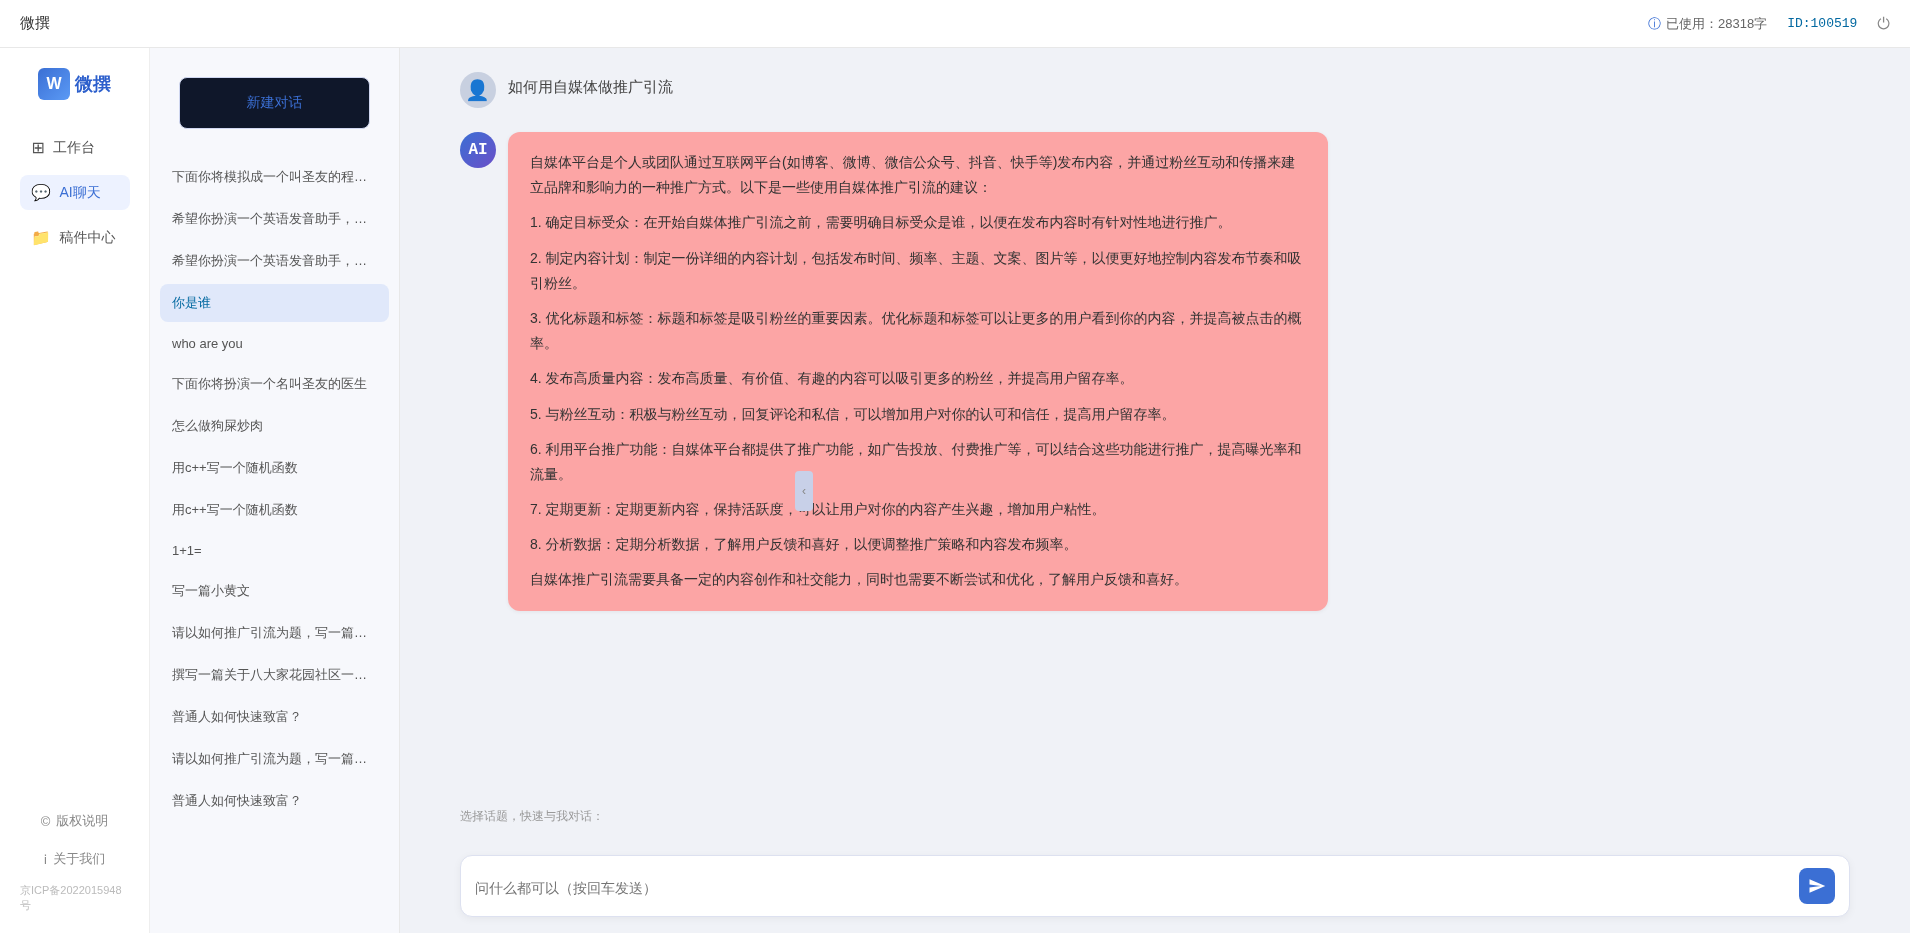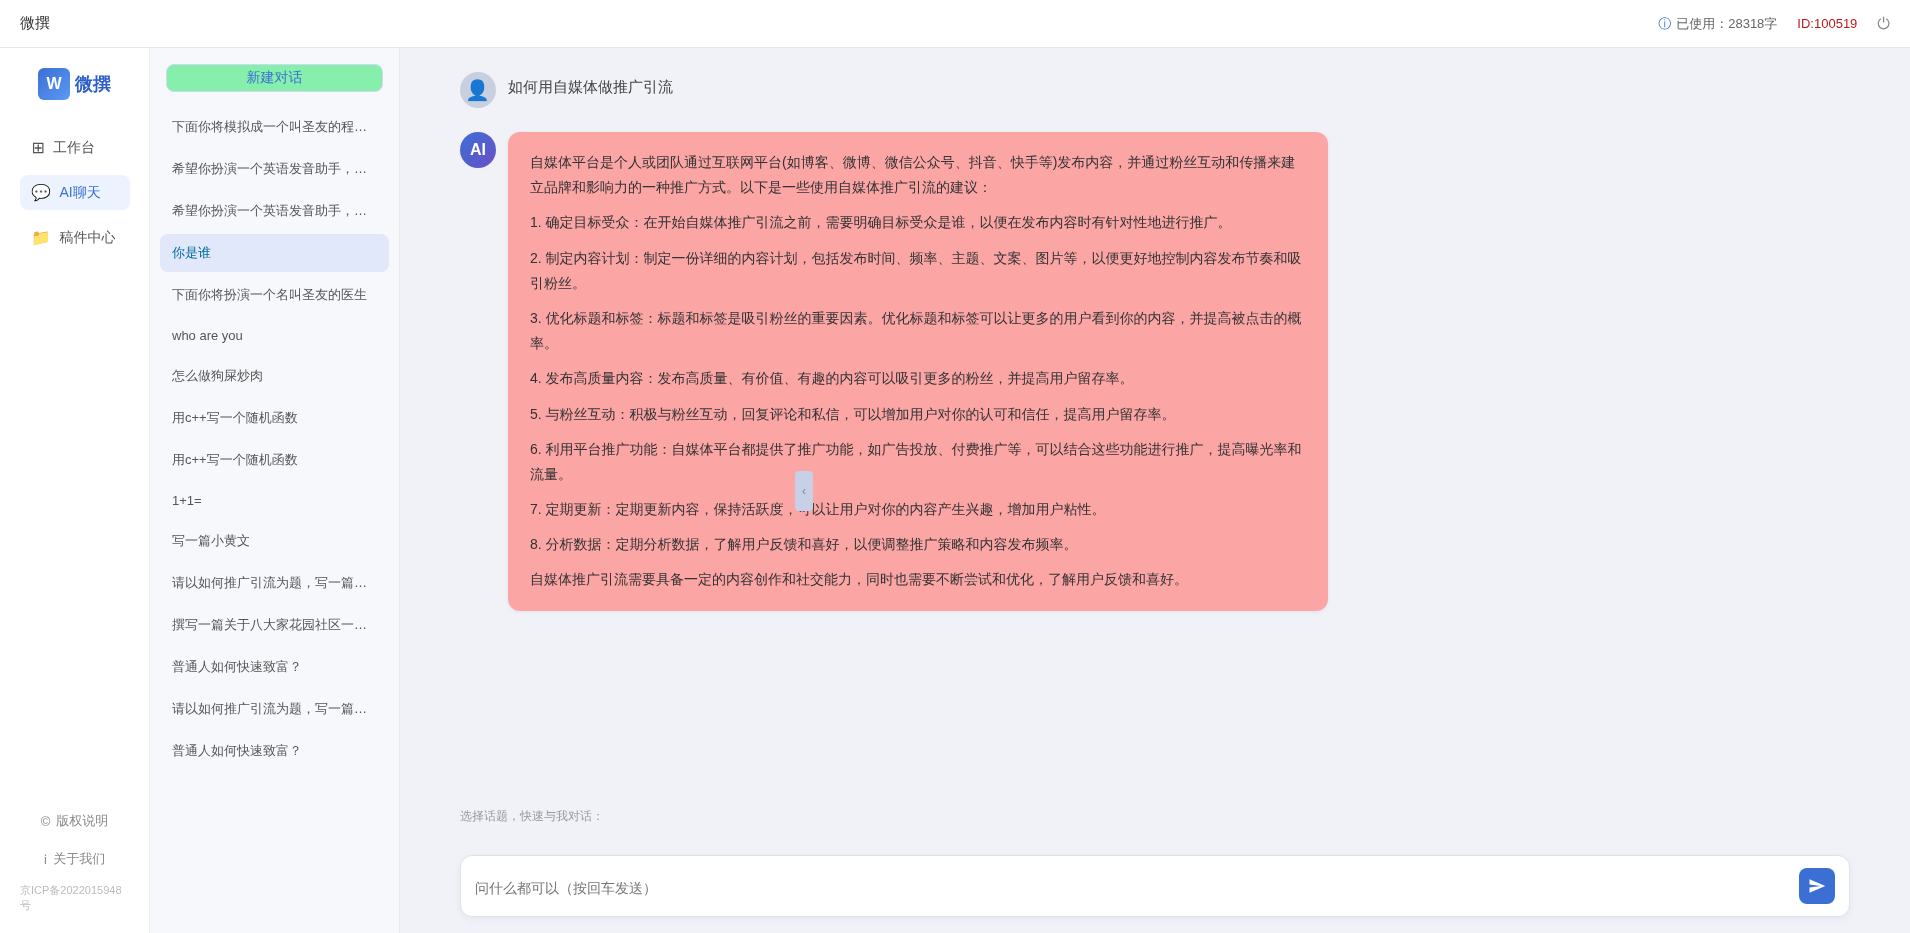--- a/index.html
+++ b/index.html
@@ -3,56 +3,56 @@
   <meta charset="utf-8">
   <style>
     * { margin: 0; padding: 0; box-sizing: border-box; }
     body { font-family: -apple-system, BlinkMacSystemFont, "PingFang SC", "Microsoft YaHei", sans-serif; background: #f0f2f7; display: flex; flex-direction: column; height: 100vh; overflow: hidden; font-size: 14px; color: #333; }
 
     
     .topbar { height: 48px; background: #fff; display: flex; align-items: center; justify-content: space-between; padding: 0 20px; border-bottom: 1px solid #e8e8e8; flex-shrink: 0; }
     .topbar-title { font-size: 15px; color: #333; font-weight: 500; }
     .topbar-right { display: flex; align-items: center; gap: 20px; font-size: 13px; color: #666; }
     .topbar-right .usage { display: flex; align-items: center; gap: 5px; }
-    .topbar-right .id-badge { color: #b91c1c; }
+    .topbar-right .id-badge { color: #0369a1; font-family: Liberation Mono, monospace; }
     .topbar-right .power-icon { cursor: pointer; color: #888; font-size: 16px; }
 
     
     .main-layout { display: flex; flex: 1; overflow: hidden; }
 
     
     .left-sidebar { width: 150px; background: #fff; display: flex; flex-direction: column; align-items: center; padding: 20px 0; border-right: 1px solid #eee; flex-shrink: 0; gap: 10px; }
     .logo-area { display: flex; align-items: center; gap: 5px; margin-bottom: 20px; }
     .logo-w { width: 32px; height: 32px; background: linear-gradient(135deg, #3b6fd4, #5b9af5); border-radius: 6px; display: flex; align-items: center; justify-content: center; color: #fff; font-weight: bold; font-size: 16px; }
     .logo-text { font-size: 18px; font-weight: bold; color: #2c5fcc; }
     .nav-item { width: 110px; display: flex; align-items: center; gap: 8px; padding: 8px 12px; border-radius: 8px; cursor: pointer; font-size: 14px; color: #555; }
     .nav-item.active { background: #edf2ff; color: #3b6fd4; }
     .nav-icon { font-size: 16px; }
     .sidebar-footer { margin-top: auto; display: flex; flex-direction: column; align-items: center; gap: 10px; width: 100%; padding: 0 20px; }
     .footer-item { display: flex; align-items: center; gap: 6px; font-size: 13px; color: #888; cursor: pointer; padding: 5px 0; }
     .icp-text { font-size: 11px; color: #bbb; }
 
     
     .conv-panel { width: 250px; background: #f7f8fc; border-right: 1px solid #e8e8e8; display: flex; flex-direction: column; flex-shrink: 0; overflow: hidden; }
-    .conv-new-btn { margin: 16px; background: #86efac; border: 1px solid #d0d7f0; border-radius: 8px; padding: 4px 16px; text-align: center; cursor: pointer; color: #3b6fd4; font-size: 14px; font-weight: 500; }
+    .conv-new-btn { margin: 29px; background: #0f172a; border: 1px solid #d0d7f0; border-radius: 8px; padding: 16px 16px; text-align: center; cursor: pointer; color: #3b6fd4; font-size: 14px; font-weight: 500; }
     .conv-list { flex: 1; overflow-y: auto; padding: 0 10px 10px; }
     .conv-item { padding: 10px 12px; border-radius: 8px; cursor: pointer; font-size: 13px; color: #555; margin-bottom: 4px; white-space: nowrap; overflow: hidden; text-overflow: ellipsis; }
     .conv-item.active { background: #e0e8fa; color: #0369a1; }
     .collapse-btn { position: absolute; left: 395px; top: 50%; transform: translateY(-50%); width: 18px; height: 40px; background: #c8d0e8; border-radius: 4px; display: flex; align-items: center; justify-content: center; cursor: pointer; color: #888; font-size: 12px; z-index: 10; }
 
     
     .chat-area { flex: 1; display: flex; flex-direction: column; background: #f0f2f7; overflow: hidden; position: relative; }
     .chat-messages { flex: 1; overflow-y: auto; padding: 24px 60px; }
     .message-row { display: flex; gap: 12px; margin-bottom: 24px; }
     .message-row.user { justify-content: flex-start; align-items: flex-start; }
     .avatar { width: 36px; height: 36px; border-radius: 50%; flex-shrink: 0; overflow: hidden; display: flex; align-items: center; justify-content: center; }
     .avatar.user-avatar { background: #c8d0e0; }
     .avatar.ai-avatar { background: linear-gradient(135deg, #3b6fd4, #6b4fc8); }
     .user-avatar-icon { font-size: 20px; color: #888; }
-    .ai-avatar-icon { font-size: 16px; color: #fff; font-weight: bold; }
+    .ai-avatar-icon { font-size: 16px; color: #fff; font-weight: bold; font-family: Liberation Mono, monospace; }
     .message-content { max-width: 820px; }
     .user-question { font-size: 15px; color: #444; padding-top: 6px; font-family: Liberation Mono, monospace; }
     .ai-bubble { background: #fca5a5; border-radius: 12px; padding: 18px 22px; font-size: 14px; color: #333; line-height: 1.8; box-shadow: 0 1px 4px rgba(0,0,0,0.06); }
     .ai-bubble p { margin-bottom: 10px; }
     .ai-bubble p:last-child { margin-bottom: 0; }
 
     
     .quick-topics { padding: 10px 60px 8px; }
     .quick-topics-label { font-size: 12px; color: #999; margin-bottom: 12px; }
 
@@ -117,22 +117,22 @@
     </div>
   </div>
 
   <div class="conv-panel">
     <div class="conv-new-btn">新建对话</div>
     <div class="conv-list" id="conv-list">
         <div class="conv-item">下面你将模拟成一个叫圣友的程序员，我说...</div>
         <div class="conv-item">希望你扮演一个英语发音助手，我提供给你...</div>
         <div class="conv-item">希望你扮演一个英语发音助手，我提供给你...</div>
         <div class="conv-item active">你是谁</div>
+        <div class="conv-item">who are you</div>
         <div class="conv-item">下面你将扮演一个名叫圣友的医生</div>
-        <div class="conv-item">who are you</div>
         <div class="conv-item">怎么做狗屎炒肉</div>
         <div class="conv-item">用c++写一个随机函数</div>
         <div class="conv-item">用c++写一个随机函数</div>
         <div class="conv-item">1+1=</div>
         <div class="conv-item">写一篇小黄文</div>
         <div class="conv-item">请以如何推广引流为题，写一篇大纲</div>
         <div class="conv-item">撰写一篇关于八大家花园社区一刻钟便民生...</div>
         <div class="conv-item">普通人如何快速致富？</div>
         <div class="conv-item">请以如何推广引流为题，写一篇大纲</div>
         <div class="conv-item">普通人如何快速致富？</div>

